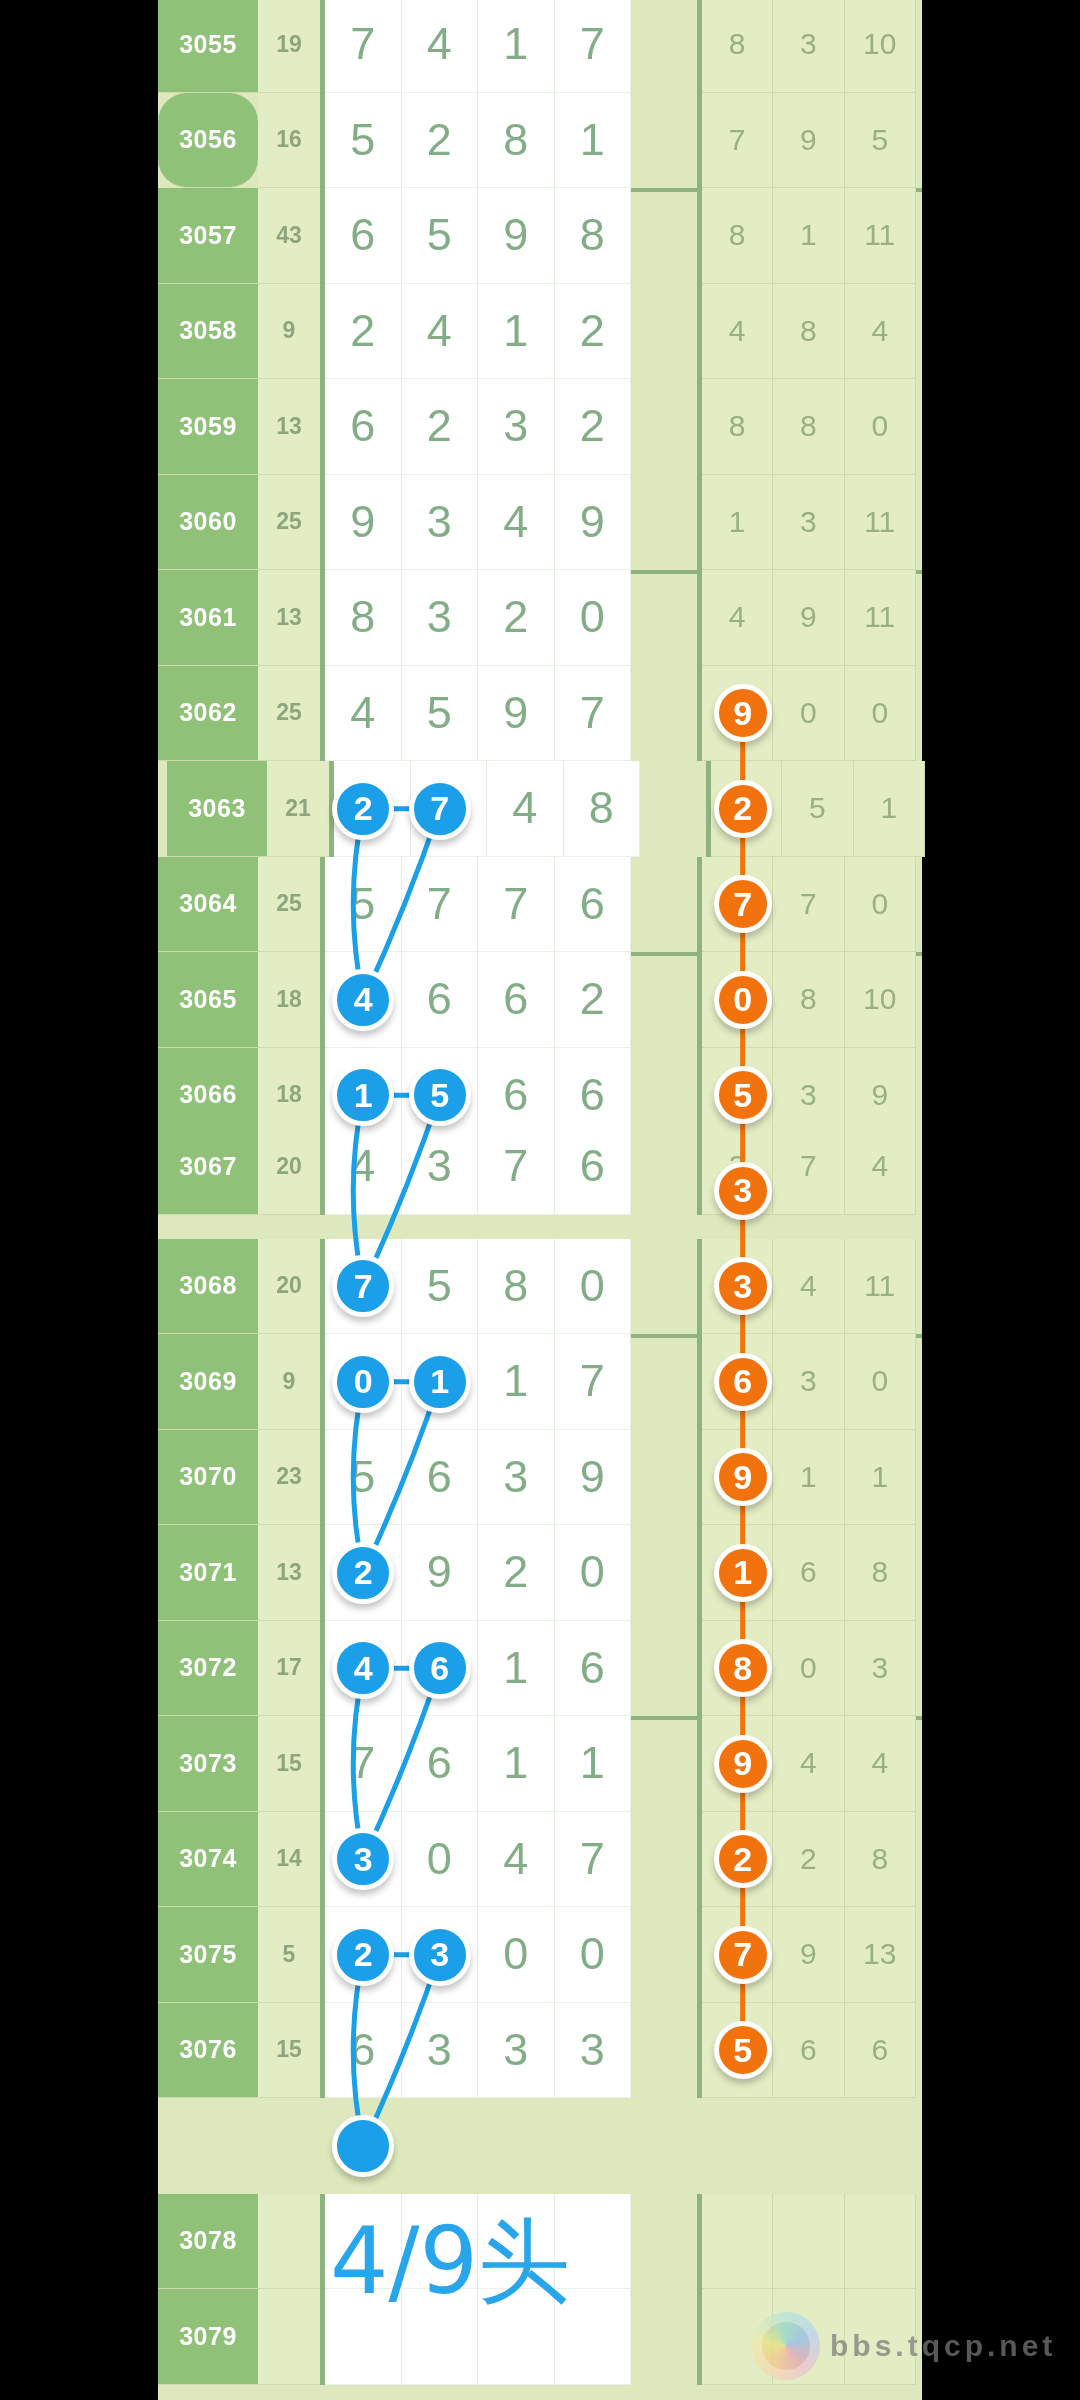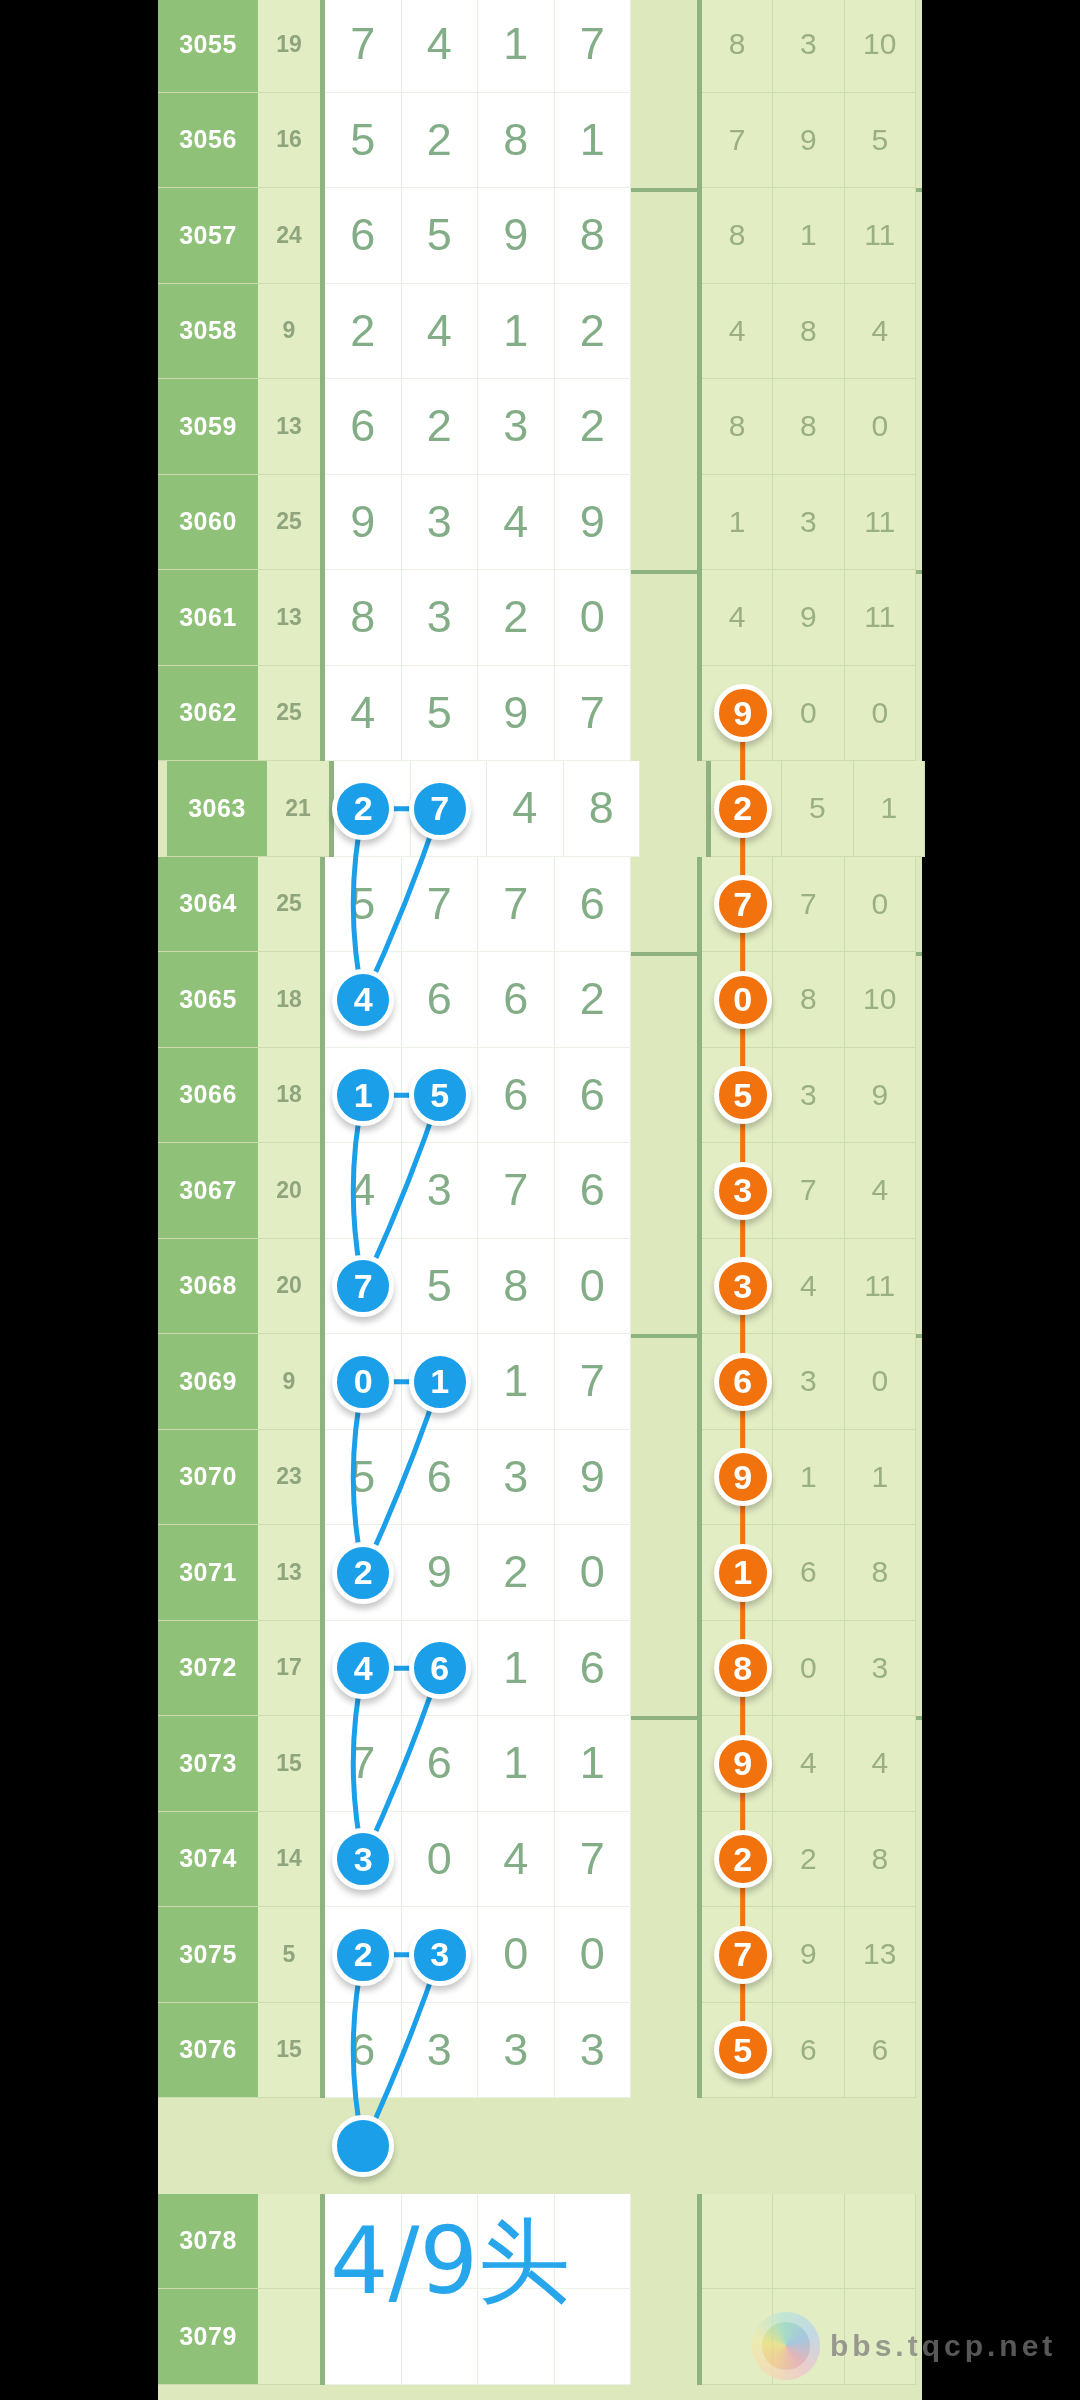--- a/index.html
+++ b/index.html
@@ -94,35 +94,35 @@
           <div class="c c-num" style="height: 95.5px;">7</div>
           <div class="c c-num" style="height: 95.5px;">4</div>
           <div class="c c-num" style="height: 95.5px;">1</div>
           <div class="c c-num" style="height: 95.5px;">7</div>
         </div>
         <div class="c c-st" style="height: 95.5px;">8</div>
         <div class="c c-st" style="height: 95.5px;">3</div>
         <div class="c c-st" style="height: 95.5px;">10</div>
       </div>
       <div class="row" style="top: 92.5px; height: 95.5px;">
-        <div class="c c-issue" style="height: 95.5px;">3056</div>
+        <div class="c c-issue" style="height: 95.5px; border-radius: 29px;">3056</div>
         <div class="c c-sum" style="height: 95.5px;">16</div>
         <div class="numwrap" style="height: 95.5px;">
           <div class="c c-num" style="height: 95.5px;">5</div>
           <div class="c c-num" style="height: 95.5px;">2</div>
           <div class="c c-num" style="height: 95.5px;">8</div>
           <div class="c c-num" style="height: 95.5px;">1</div>
         </div>
         <div class="c c-st" style="height: 95.5px;">7</div>
         <div class="c c-st" style="height: 95.5px;">9</div>
         <div class="c c-st" style="height: 95.5px;">5</div>
       </div>
       <div class="row sep" style="top: 188px; height: 95.5px;">
         <div class="c c-issue" style="height: 95.5px;">3057</div>
-        <div class="c c-sum" style="height: 95.5px;">24</div>
+        <div class="c c-sum" style="height: 95.5px;">43</div>
         <div class="numwrap" style="height: 95.5px;">
           <div class="c c-num" style="height: 95.5px;">6</div>
           <div class="c c-num" style="height: 95.5px;">5</div>
           <div class="c c-num" style="height: 95.5px;">9</div>
           <div class="c c-num" style="height: 95.5px;">8</div>
         </div>
         <div class="c c-st" style="height: 95.5px;">8</div>
         <div class="c c-st" style="height: 95.5px;">1</div>
         <div class="c c-st" style="height: 95.5px;">11</div>
       </div>
@@ -236,21 +236,21 @@
         <div class="numwrap" style="height: 95.5px;">
           <div class="c c-num" style="height: 95.5px;">1</div>
           <div class="c c-num" style="height: 95.5px;">5</div>
           <div class="c c-num" style="height: 95.5px;">6</div>
           <div class="c c-num" style="height: 95.5px;">6</div>
         </div>
         <div class="c c-st" style="height: 95.5px;">5</div>
         <div class="c c-st" style="height: 95.5px;">3</div>
         <div class="c c-st" style="height: 95.5px;">9</div>
       </div>
-      <div class="row" style="top: 1143px; height: 95.5px;">
+      <div class="row" style="top: 1119px; height: 95.5px;">
         <div class="c c-issue" style="height: 95.5px;">3067</div>
         <div class="c c-sum" style="height: 95.5px;">20</div>
         <div class="numwrap" style="height: 95.5px;">
           <div class="c c-num" style="height: 95.5px;">4</div>
           <div class="c c-num" style="height: 95.5px;">3</div>
           <div class="c c-num" style="height: 95.5px;">7</div>
           <div class="c c-num" style="height: 95.5px;">6</div>
         </div>
         <div class="c c-st" style="height: 95.5px;">3</div>
         <div class="c c-st" style="height: 95.5px;">7</div>

